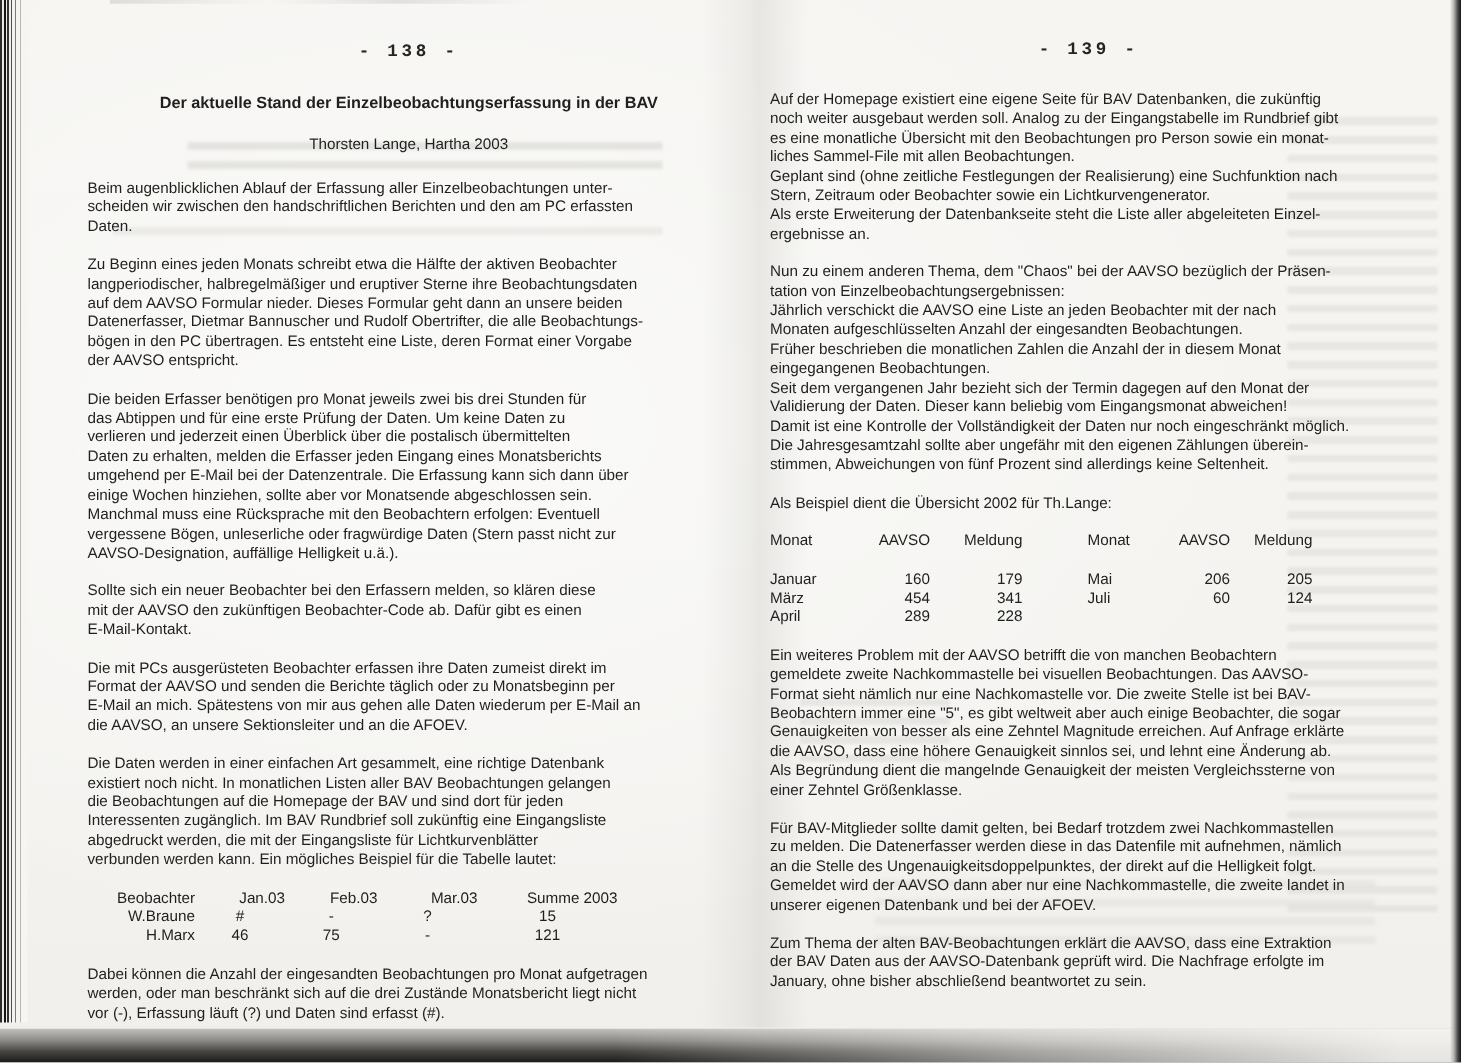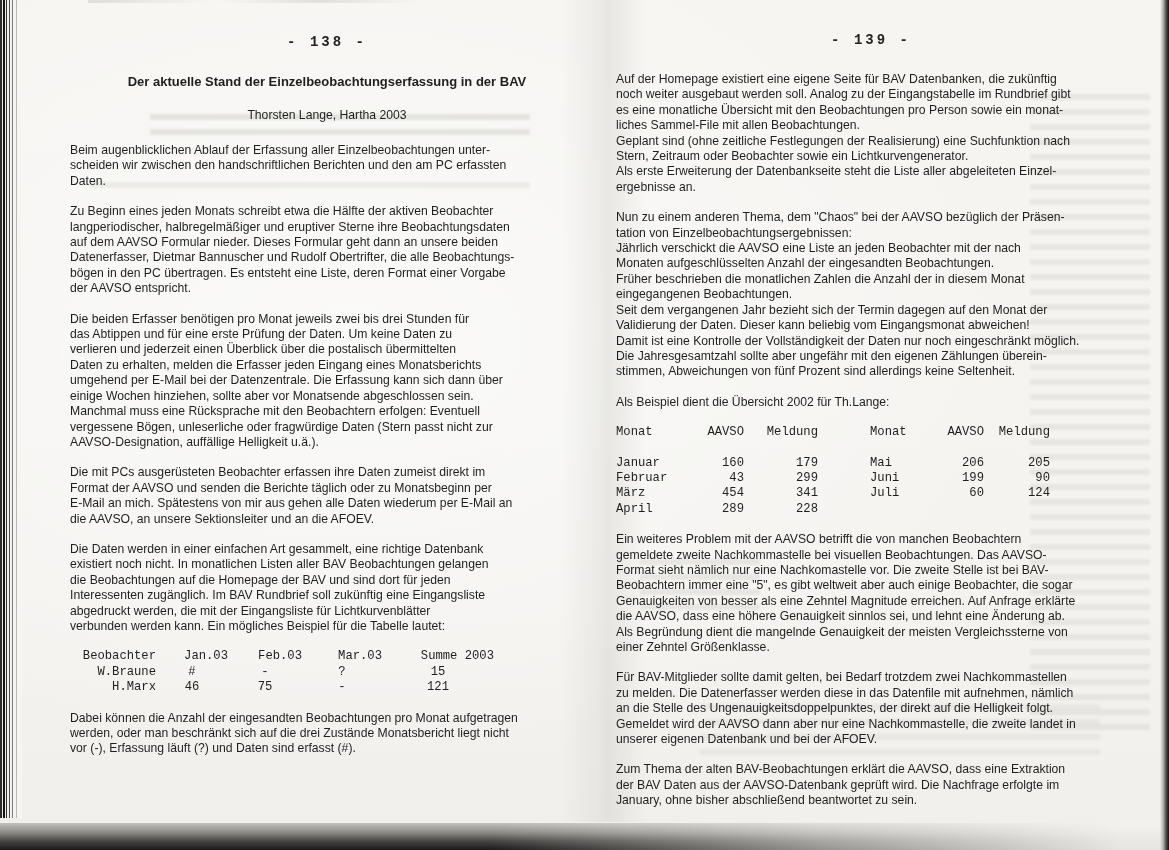--- a/index.html
+++ b/index.html
@@ -59,21 +59,21 @@
   .page-right{left:616px;top:32px;width:510px;}
   .page-num{
     font-family:"Liberation Mono", monospace;
     font-size:14px;letter-spacing:3px;text-align:center;
     margin:0 0 24px 0;font-weight:bold;color:#242424;
   }
   .title{font-weight:bold;font-size:13px;text-align:center;margin:0 0 19px 0;}
   .author{font-size:12.2px;text-align:center;margin:0 0 21px 0;}
   .para{font-size:12.2px;line-height:15.4px;white-space:pre-line;margin:0 0 15px 0;}
   table{border-collapse:collapse;table-layout:fixed;font-size:12.2px;margin:2px 0 15px 0;}
-  td,th{padding:0;font-weight:normal;line-height:15.4px;overflow:hidden;white-space:nowrap;font-family:Liberation Mono, monospace;}
+  td,th{padding:0;font-weight:normal;line-height:15.4px;overflow:hidden;white-space:nowrap;}
   .t138 col.c0{width:86px;} .t138 col.c1{width:72px;} .t138 col.c2{width:74px;}
   .t138 col.c3{width:80px;} .t138 col.c4{width:112px;}
   .t138 th{text-align:right;}
   .t138 td{text-align:center;}
   .t138 td.name{text-align:right;}
   .t139 col.m0{width:70px;} .t139 col.n1{width:58px;} .t139 col.n2{width:74px;}
   .t139 col.gap{width:52px;} .t139 col.m3{width:52px;} .t139 col.n4{width:62px;} .t139 col.n5{width:66px;}
   .t139 th{text-align:left;}
   .t139 th.num{text-align:right;}
   .t139 td{text-align:left;}
@@ -109,20 +109,23 @@
 der AAVSO entspricht.</p>
   <p class="para">Die beiden Erfasser benötigen pro Monat jeweils zwei bis drei Stunden für
 das Abtippen und für eine erste Prüfung der Daten. Um keine Daten zu
 verlieren und jederzeit einen Überblick über die postalisch übermittelten
 Daten zu erhalten, melden die Erfasser jeden Eingang eines Monatsberichts
 umgehend per E-Mail bei der Datenzentrale. Die Erfassung kann sich dann über
 einige Wochen hinziehen, sollte aber vor Monatsende abgeschlossen sein.
 Manchmal muss eine Rücksprache mit den Beobachtern erfolgen: Eventuell
 vergessene Bögen, unleserliche oder fragwürdige Daten (Stern passt nicht zur
 AAVSO-Designation, auffällige Helligkeit u.ä.).</p>
+  <p class="para">Sollte sich ein neuer Beobachter bei den Erfassern melden, so klären diese
+mit der AAVSO den zukünftigen Beobachter-Code ab. Dafür gibt es einen
+E-Mail-Kontakt.</p>
   <p class="para">Die mit PCs ausgerüsteten Beobachter erfassen ihre Daten zumeist direkt im
 Format der AAVSO und senden die Berichte täglich oder zu Monatsbeginn per
 E-Mail an mich. Spätestens von mir aus gehen alle Daten wiederum per E-Mail an
 die AAVSO, an unsere Sektionsleiter und an die AFOEV.</p>
   <p class="para">Die Daten werden in einer einfachen Art gesammelt, eine richtige Datenbank
 existiert noch nicht. In monatlichen Listen aller BAV Beobachtungen gelangen
 die Beobachtungen auf die Homepage der BAV und sind dort für jeden
 Interessenten zugänglich. Im BAV Rundbrief soll zukünftig eine Eingangsliste
 abgedruckt werden, die mit der Eingangsliste für Lichtkurvenblätter
 verbunden werden kann. Ein mögliches Beispiel für die Tabelle lautet:</p>
@@ -215,29 +218,20 @@
     <tr>
       <td>Januar</td>
       <td class="num">160</td>
       <td class="num">179</td>
       <td></td>
       <td>Mai</td>
       <td class="num">206</td>
       <td class="num">205</td>
     </tr>
     <tr>
-      <td>Februar</td>
-      <td class="num">43</td>
-      <td class="num">299</td>
-      <td></td>
-      <td>Juni</td>
-      <td class="num">199</td>
-      <td class="num">90</td>
-    </tr>
-    <tr>
       <td>März</td>
       <td class="num">454</td>
       <td class="num">341</td>
       <td></td>
       <td>Juli</td>
       <td class="num">60</td>
       <td class="num">124</td>
     </tr>
     <tr>
       <td>April</td>

